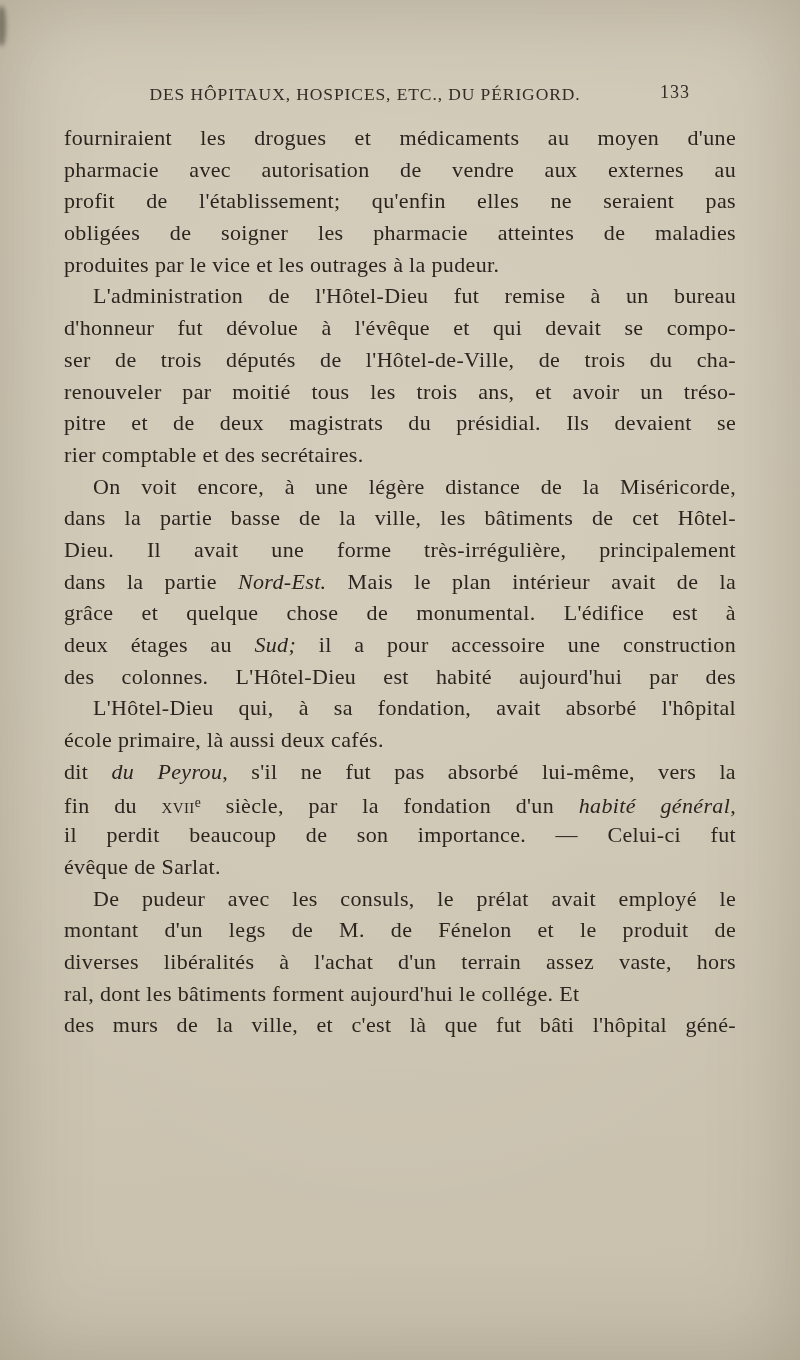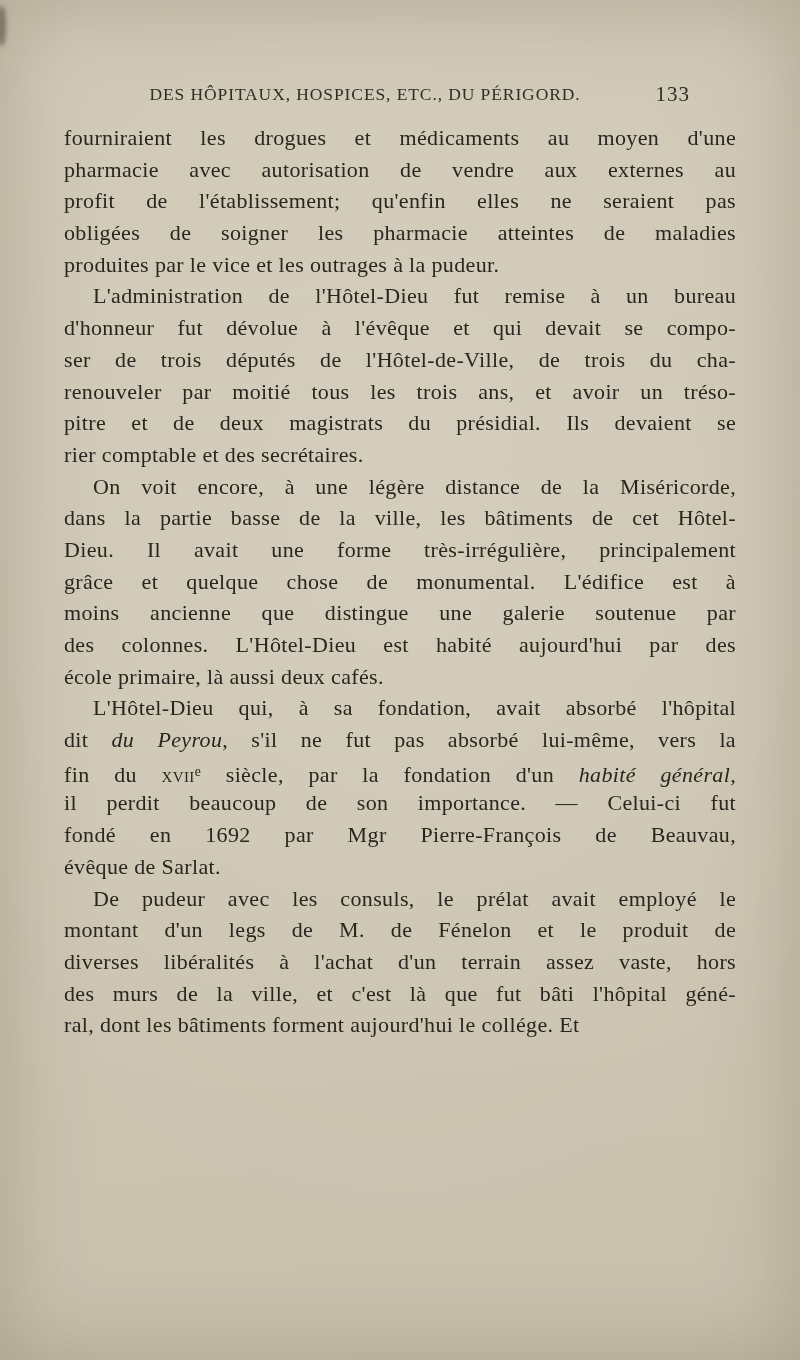--- a/index.html
+++ b/index.html
@@ -41,21 +41,21 @@
   }
   .header .title {
     display: block;
     text-align: center;
     padding-right: 70px;
   }
   .header .pagenum {
     position: absolute;
     right: 46px;
     top: -2px;
-    font-size: 21px;
+    font-size: 18px;
     letter-spacing: 1px;
   }
   .body {
     font-size: 22px;
     letter-spacing: 0.35px;
   }
   .line {
     line-height: 31.7px;
     height: 31.7px;
     text-align: justify;
@@ -89,30 +89,30 @@
         <div class="line last"><span class="seg">produites par le vice et les outrages à la pudeur.</span></div>
         <div class="line indent"><span class="seg">L'administration de l'Hôtel-Dieu fut remise à un bureau</span></div>
         <div class="line"><span class="seg">d'honneur fut dévolue à l'évêque et qui devait se compo-</span></div>
         <div class="line"><span class="seg">ser de trois députés de l'Hôtel-de-Ville, de trois du cha-</span></div>
         <div class="line"><span class="seg">renouveler par moitié tous les trois ans, et avoir un tréso-</span></div>
         <div class="line"><span class="seg">pitre et de deux magistrats du présidial. Ils devaient se</span></div>
         <div class="line last"><span class="seg">rier comptable et des secrétaires.</span></div>
         <div class="line indent"><span class="seg">On voit encore, à une légère distance de la Miséricorde,</span></div>
         <div class="line"><span class="seg">dans la partie basse de la ville, les bâtiments de cet Hôtel-</span></div>
         <div class="line"><span class="seg">Dieu. Il avait une forme très-irrégulière, principalement</span></div>
+        <div class="line"><span class="seg">dans la partie </span><span class="seg it">Nord-Est.</span><span class="seg"> Mais le plan intérieur avait de la</span></div>
         <div class="line"><span class="seg">grâce et quelque chose de monumental. L'édifice est à</span></div>
-        <div class="line"><span class="seg">moins ancienne que distingue une galerie soutenue par</span></div>
+        <div class="line"><span class="seg">deux étages au </span><span class="seg it">Sud;</span><span class="seg"> il a pour accessoire une construction</span></div>
         <div class="line"><span class="seg">des colonnes. L'Hôtel-Dieu est habité aujourd'hui par des</span></div>
+        <div class="line indent"><span class="seg">L'Hôtel-Dieu qui, à sa fondation, avait absorbé l'hôpital</span></div>
         <div class="line last"><span class="seg">école primaire, là aussi deux cafés.</span></div>
-        <div class="line indent"><span class="seg">L'Hôtel-Dieu qui, à sa fondation, avait absorbé l'hôpital</span></div>
         <div class="line"><span class="seg">dit </span><span class="seg it">du Peyrou</span><span class="seg">, s'il ne fut pas absorbé lui-même, vers la</span></div>
         <div class="line"><span class="seg">fin du </span><span class="seg sc">xvii</span><span class="seg sup">e</span><span class="seg"> siècle, par la fondation d'un </span><span class="seg it">habité général,</span></div>
         <div class="line"><span class="seg">il perdit beaucoup de son importance. — Celui-ci fut</span></div>
-        <div class="line"><span class="seg">fondé en 1692 par Mgr Pierre-François de Beauvau,</span></div>
         <div class="line last"><span class="seg">évêque de Sarlat.</span></div>
         <div class="line indent"><span class="seg">De pudeur avec les consuls, le prélat avait employé le</span></div>
         <div class="line"><span class="seg">montant d'un legs de M. de Fénelon et le produit de</span></div>
         <div class="line"><span class="seg">diverses libéralités à l'achat d'un terrain assez vaste, hors</span></div>
+        <div class="line last"><span class="seg">ral, dont les bâtiments forment aujourd'hui le collége. Et</span></div>
         <div class="line"><span class="seg">des murs de la ville, et c'est là que fut bâti l'hôpital géné-</span></div>
-        <div class="line last"><span class="seg">ral, dont les bâtiments forment aujourd'hui le collége. Et</span></div>
       </div>
   </div>
 </div>
 
 </body></html>

